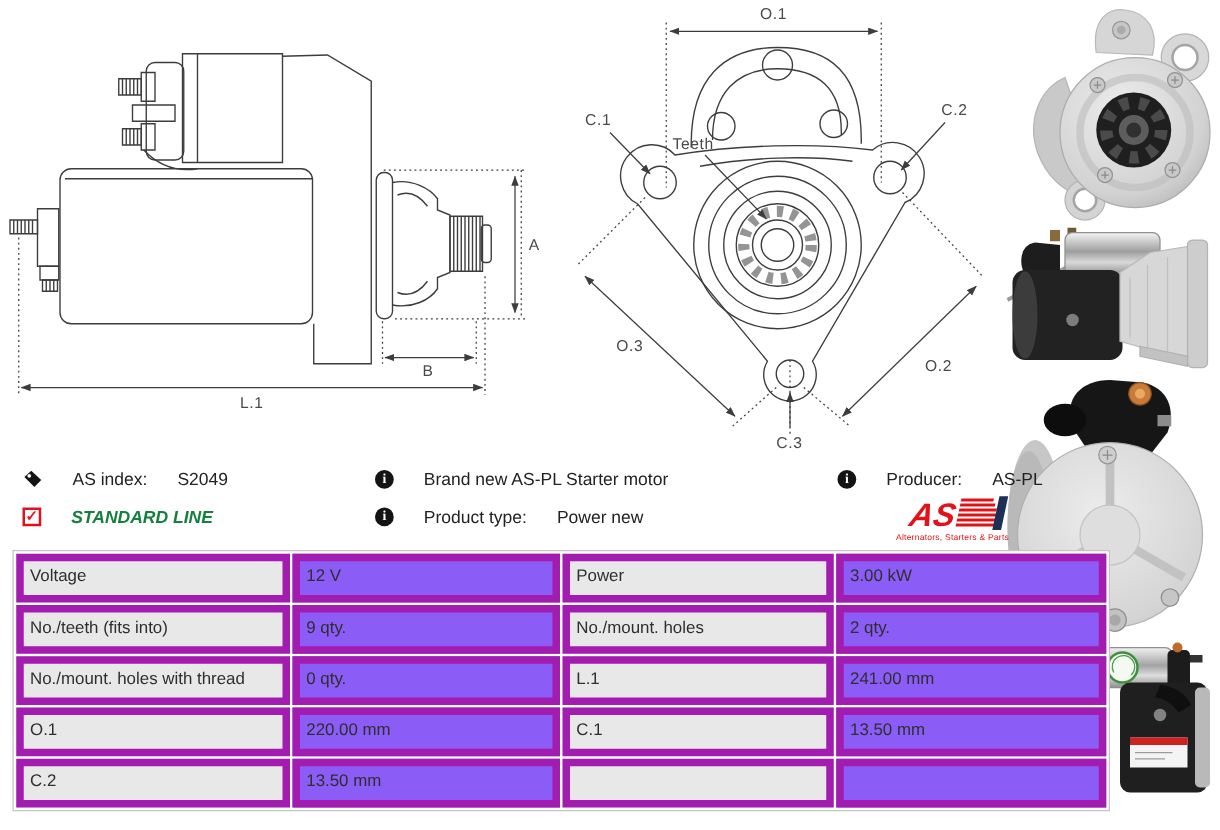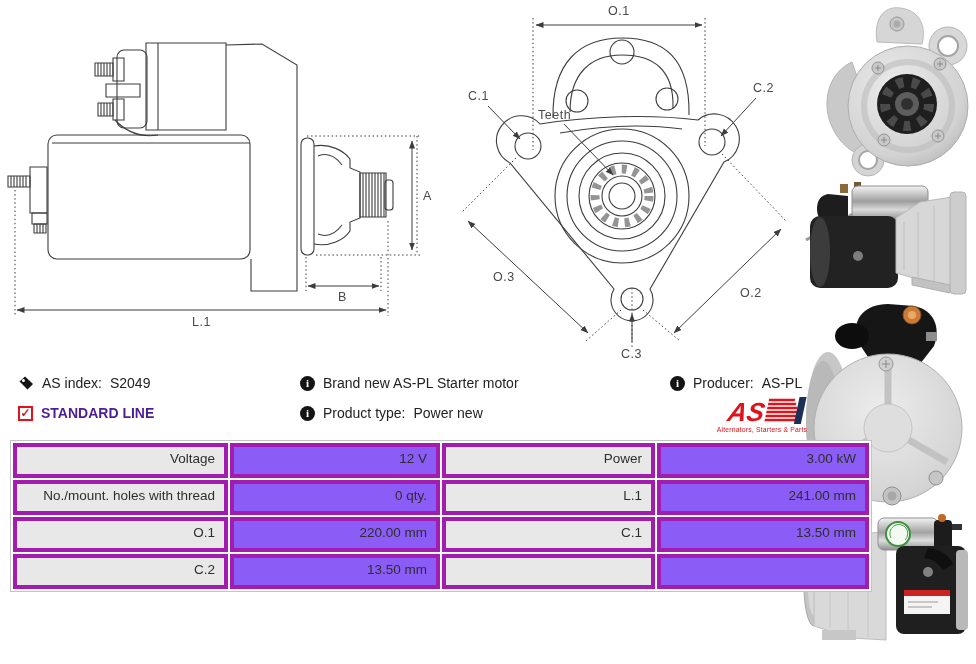--- a/index.html
+++ b/index.html
@@ -5,35 +5,35 @@
   html,body{margin:0;padding:0;background:#fff;}
   #page{position:relative;width:976px;height:664px;background:#fff;overflow:hidden;
         font-family:"Liberation Sans",sans-serif;color:#222;}
   svg text{font-family:"Liberation Sans",sans-serif;}
   .diagram text{fill:#4a4a4a;font-size:12.5px;letter-spacing:.5px;}
   .diagram path,.diagram rect,.diagram line,.diagram circle,.diagram ellipse{vector-effect:non-scaling-stroke;}
   .ln{stroke:#3d3d3d;stroke-width:1.1;fill:none;}
   .dot{stroke:#3d3d3d;stroke-width:1;fill:none;stroke-dasharray:1.5 2.6;}
   .dim{stroke:#3d3d3d;stroke-width:1;fill:none;}
 
-  .info-line{position:absolute;display:flex;align-items:center;gap:8px;font-size:14px;white-space:nowrap;}
+  .info-line{position:absolute;display:flex;align-items:center;gap:24px;font-size:14px;white-space:nowrap;}
   .info-line b{font-weight:normal;}
-  .red{color:#4c1d95;font-weight:bold;}
+  .red{color:#15803d;font-weight:bold;font-style:italic;}
   .info-icon{width:15px;height:15px;border-radius:50%;background:#141414;color:#fff;
              display:inline-flex;align-items:center;justify-content:center;
              font:bold 11px "Liberation Serif",serif;flex:0 0 auto;}
   .check-icon{width:11px;height:11px;border:2px solid #e2121b;color:#e2121b;
               display:inline-flex;align-items:center;justify-content:center;
               font:bold 12px "Liberation Sans",sans-serif;flex:0 0 auto;}
 
   #spec-table{position:absolute;left:10px;top:440px;width:780px;
               border-collapse:separate;border-spacing:2px;background:#fff;
               border:1px solid #c4c4c4;table-layout:fixed;}
-  #spec-table td{border:4px solid #a21caf;font-size:13.5px;color:#2e2e2e;
-                 padding:4px 9px 4px 5px;text-align:right;vertical-align:top;height:19px;}
+  #spec-table td{border:6px solid #a21caf;font-size:13.5px;color:#2e2e2e;
+                 padding:4px 9px 4px 5px;vertical-align:top;height:19px;}
   td.lbl{background:#e8e8e8;}
   td.val{background:#8b5cf6;}
   .c1{width:193px;} .c2{width:188px;} .c3{width:191px;} .c4{width:190px;}
 
   .photo{position:absolute;left:800px;width:176px;}
 </style>
 </head>
 <body>
 
 <div id="page">
@@ -329,20 +329,26 @@
 
   <table id="spec-table">
     <tbody>
         <tr>
       <td class="lbl c1">Voltage</td>
       <td class="val c2">12 V</td>
       <td class="lbl c3">Power</td>
       <td class="val c4">3.00 kW</td>
     </tr>
     <tr>
+      <td class="lbl">No./teeth (fits into)</td>
+      <td class="val">9 qty.</td>
+      <td class="lbl">No./mount. holes</td>
+      <td class="val">2 qty.</td>
+    </tr>
+    <tr>
       <td class="lbl">No./mount. holes with thread</td>
       <td class="val">0 qty.</td>
       <td class="lbl">L.1</td>
       <td class="val">241.00 mm</td>
     </tr>
     <tr>
       <td class="lbl">O.1</td>
       <td class="val">220.00 mm</td>
       <td class="lbl">C.1</td>
       <td class="val">13.50 mm</td>

